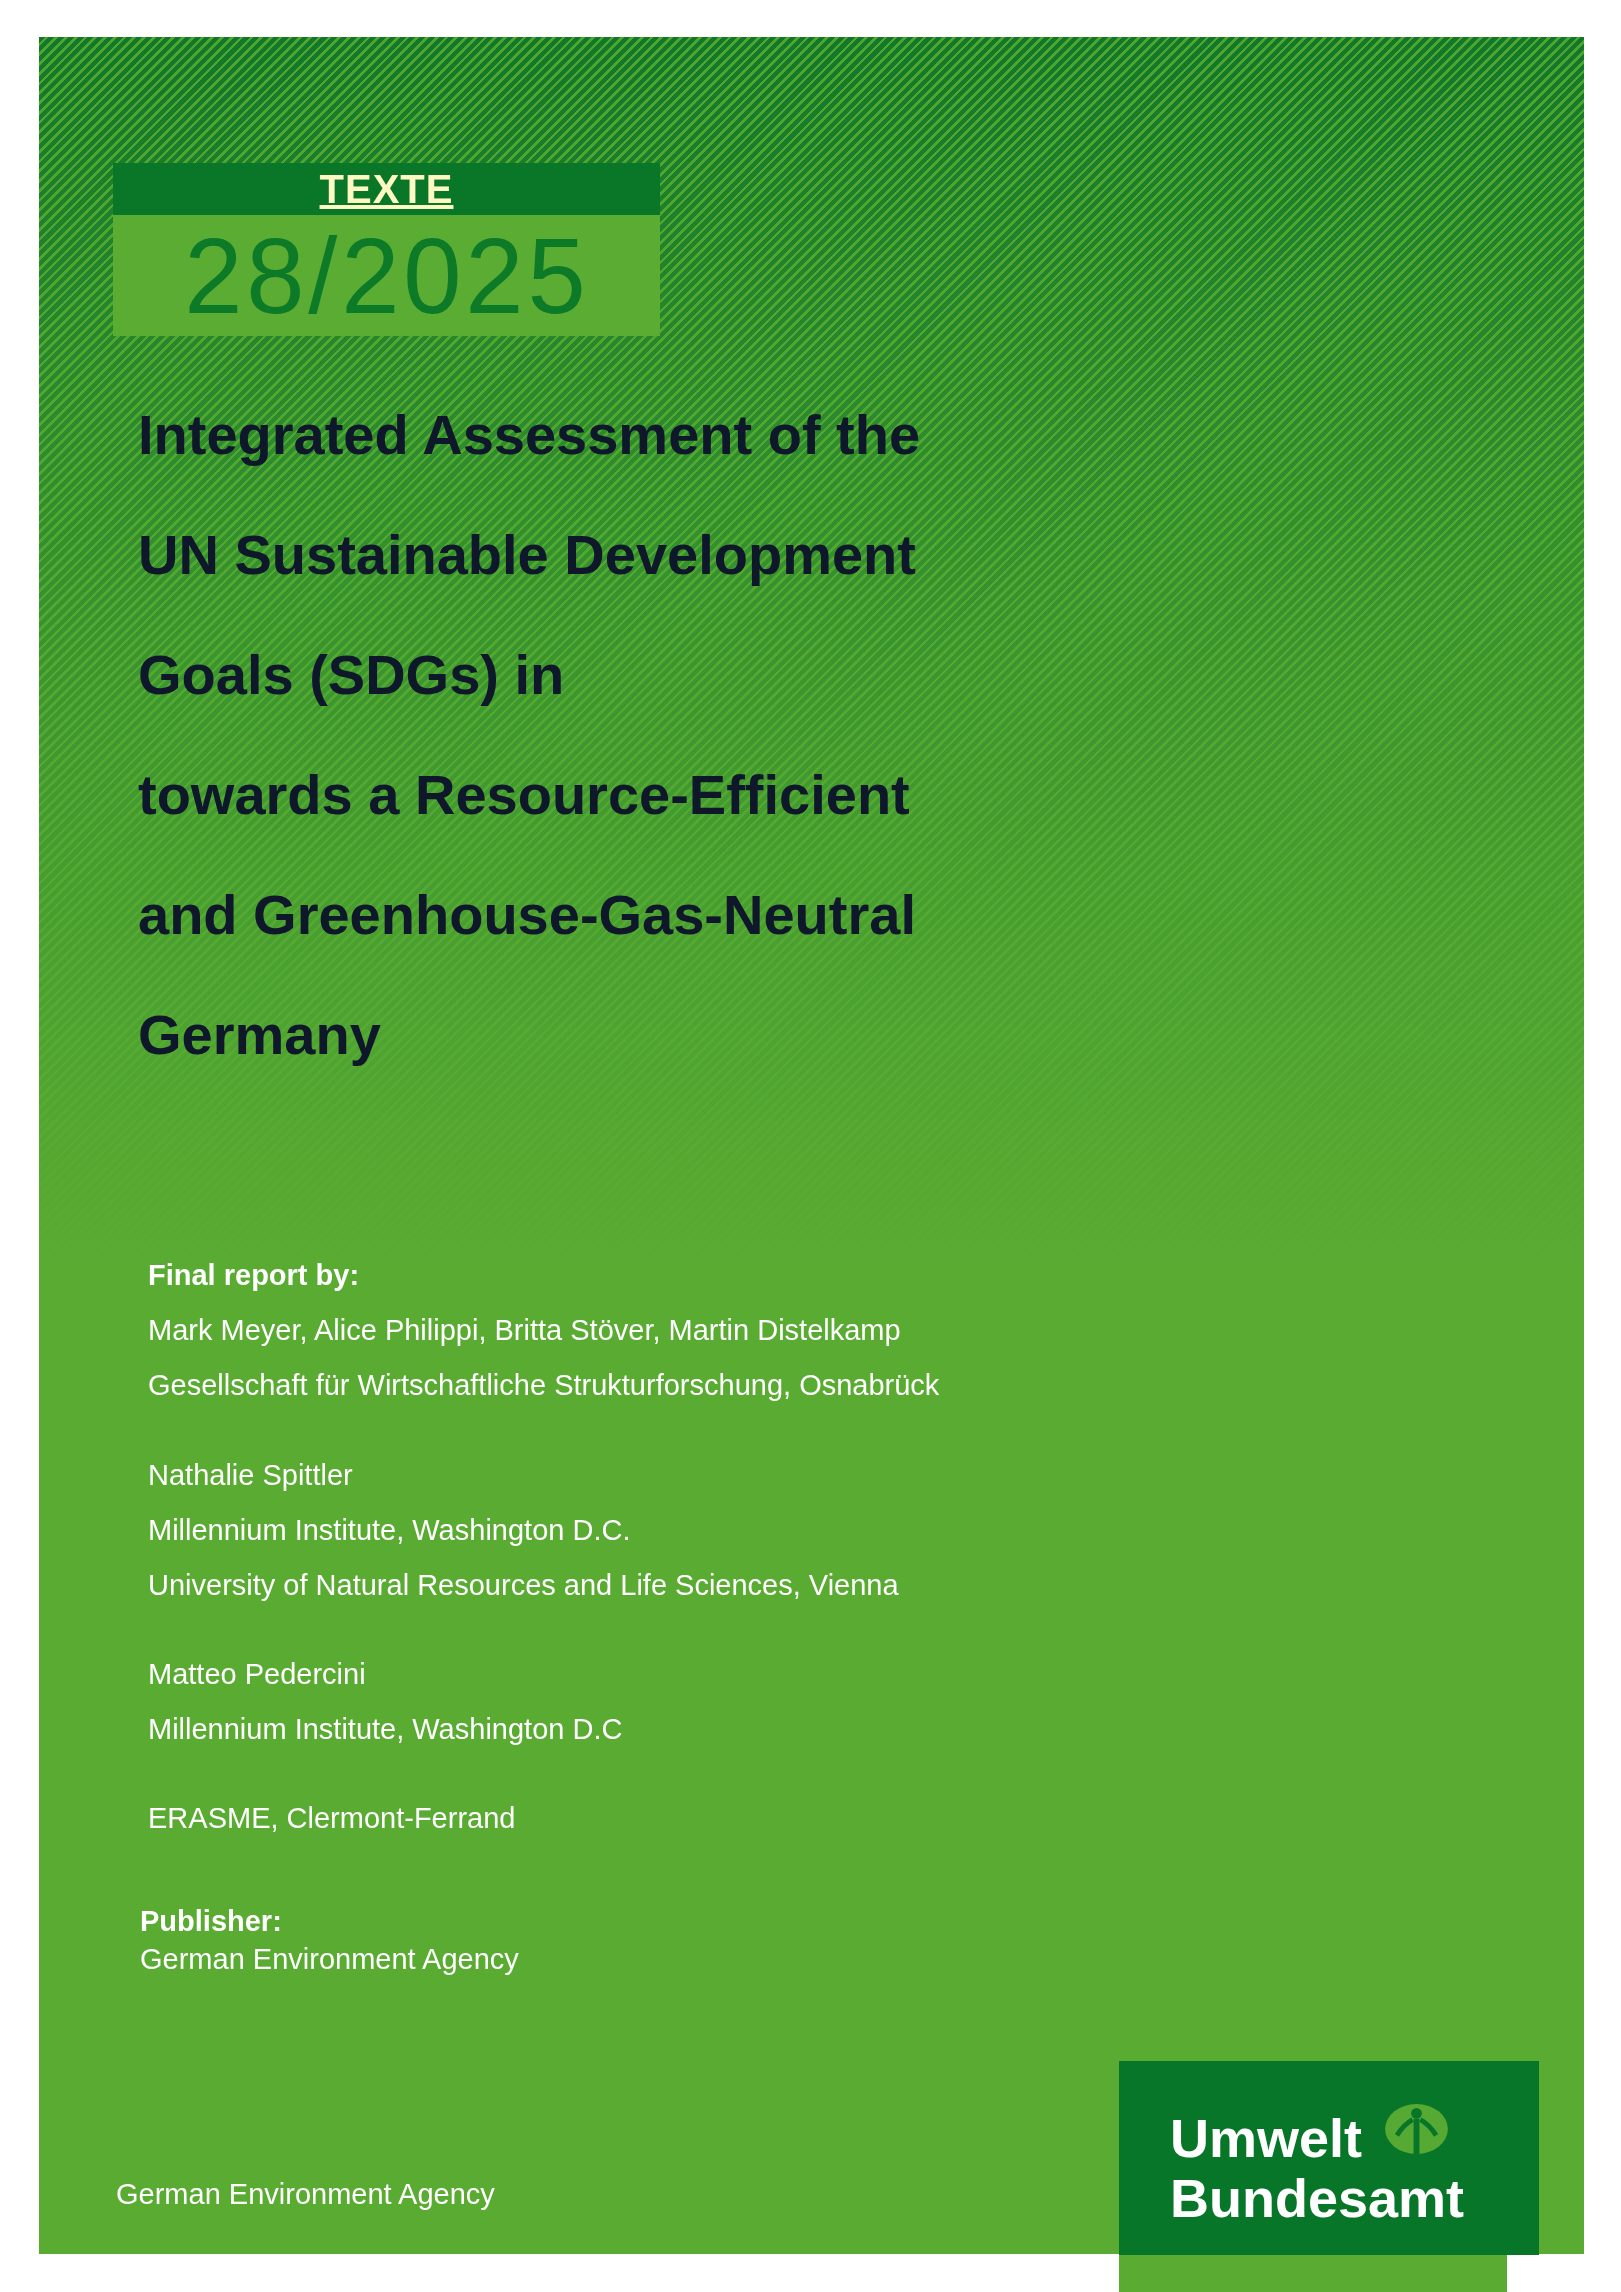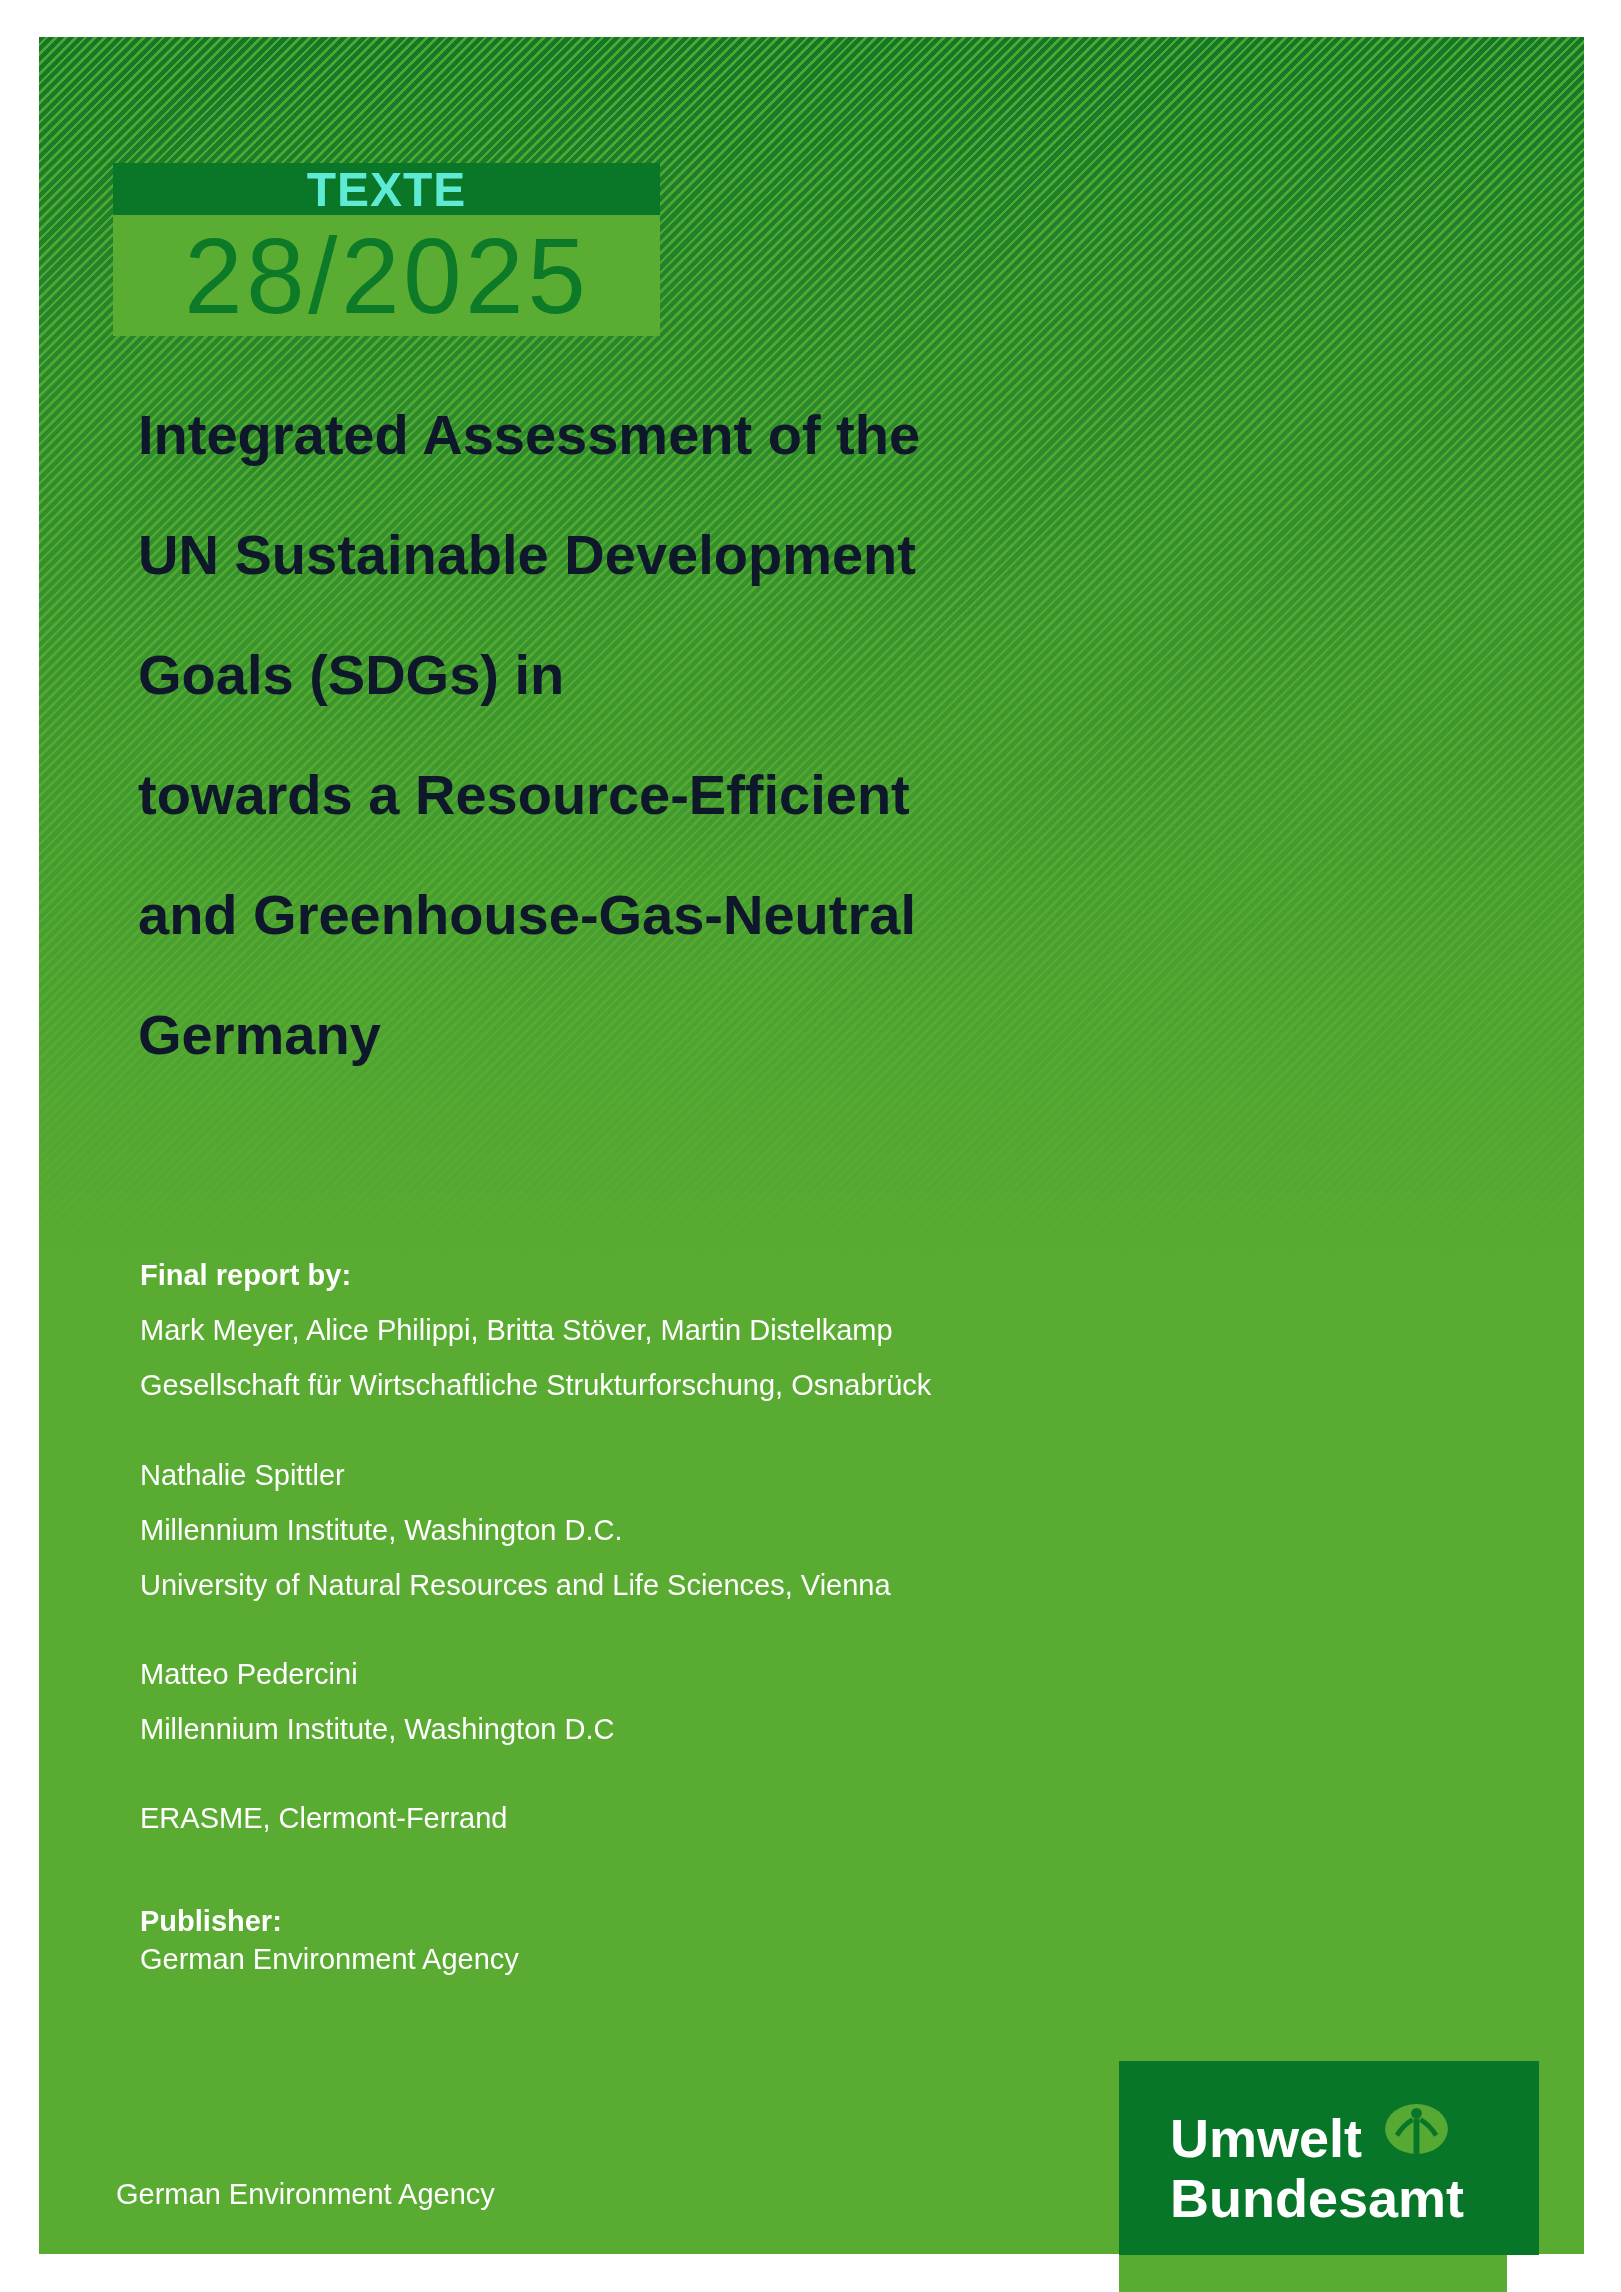--- a/index.html
+++ b/index.html
@@ -12,31 +12,31 @@
           rgba(87,170,50,0.22) 10%,
           rgba(87,170,50,0.58) 28%,
           rgba(87,170,50,0.82) 42%,
           rgb(90,171,50) 56%,
           rgb(90,171,50) 100%),
         repeating-linear-gradient(135deg,
           #11782a 0px, #11782a 4.3px,
           #4fa52d 4.3px, #4fa52d 6.9px);}
   .series-box{position:absolute;left:113px;top:163px;width:547px;height:52px;
       background:#0a7628;display:flex;align-items:center;justify-content:center;}
-  .series-box span{color:#5eead4;font-weight:bold;font-size:48px;letter-spacing:1px;}
+  .series-box span{color:#fef9c3;font-weight:bold;font-size:40px;letter-spacing:1px;text-decoration:underline;}
   .issue-box{position:absolute;left:113px;top:215px;width:547px;height:121px;
       background:#5bac33;display:flex;align-items:center;justify-content:center;}
   .issue-box span{color:#0d7a28;font-size:108px;font-weight:400;letter-spacing:3.9px;
       transform:scaleX(0.97);transform-origin:center;}
   .title{position:absolute;left:138px;top:375px;width:1451px;color:#0f172a;
       font-size:56px;font-weight:bold;line-height:120px;}
   .title div{white-space:nowrap;}
   .byline{position:absolute;left:140px;color:#ffffff;font-size:29px;line-height:55px;}
   .byline .bold{font-weight:bold;}
-  .byline div{white-space:nowrap;}
+  .byline div{white-space:nowrap;margin-left:8px;}
   .g1{top:1248px;} .g2{top:1448px;} .g3{top:1647px;} .g4{top:1791px;}
   .publisher{position:absolute;left:140px;top:1902px;color:#ffffff;font-size:29px;
       line-height:38px;}
   .publisher .bold{font-weight:bold;}
   .footer-agency{position:absolute;left:116px;top:2180px;color:#ffffff;font-size:29px;
       line-height:29px;white-space:nowrap;}
   .logo-box{position:absolute;left:1119px;top:2061px;width:420px;height:194px;
       background:#087628;}
   .logo-strip{position:absolute;left:1119px;top:2255px;width:388px;height:37px;
       background:#5aab32;}

